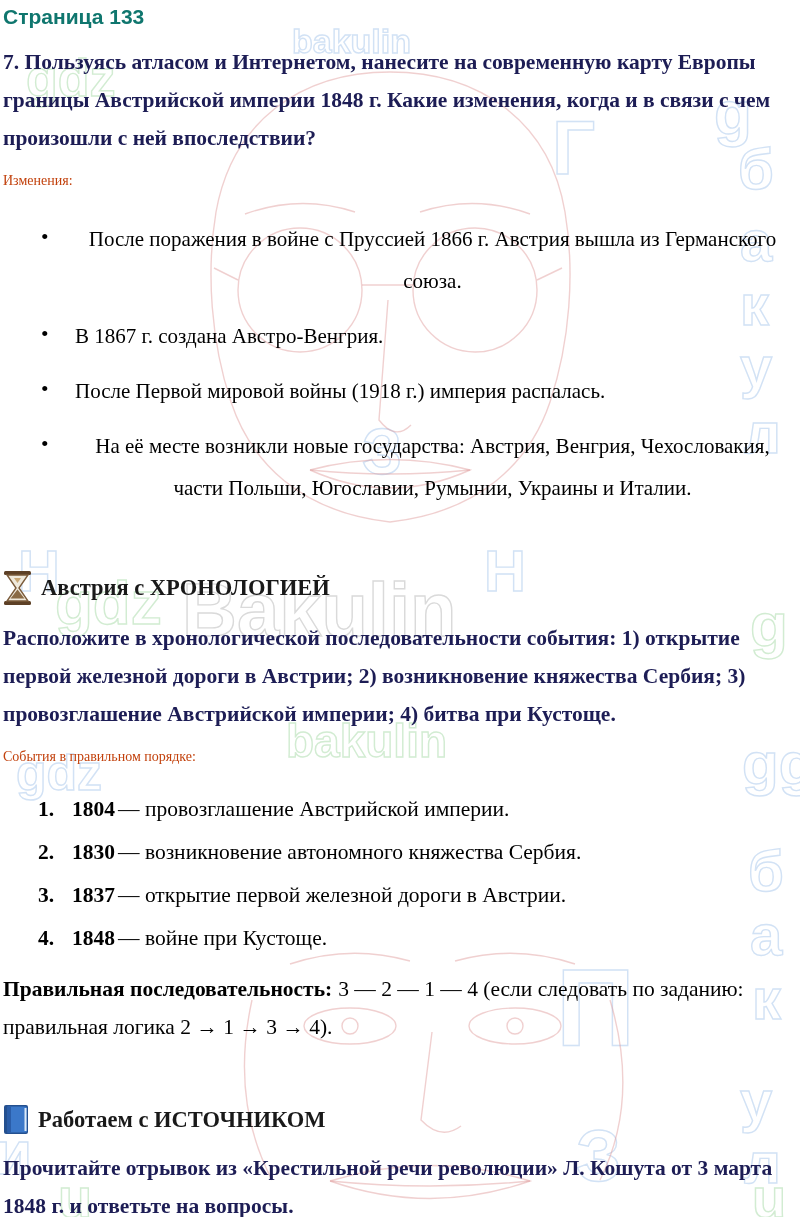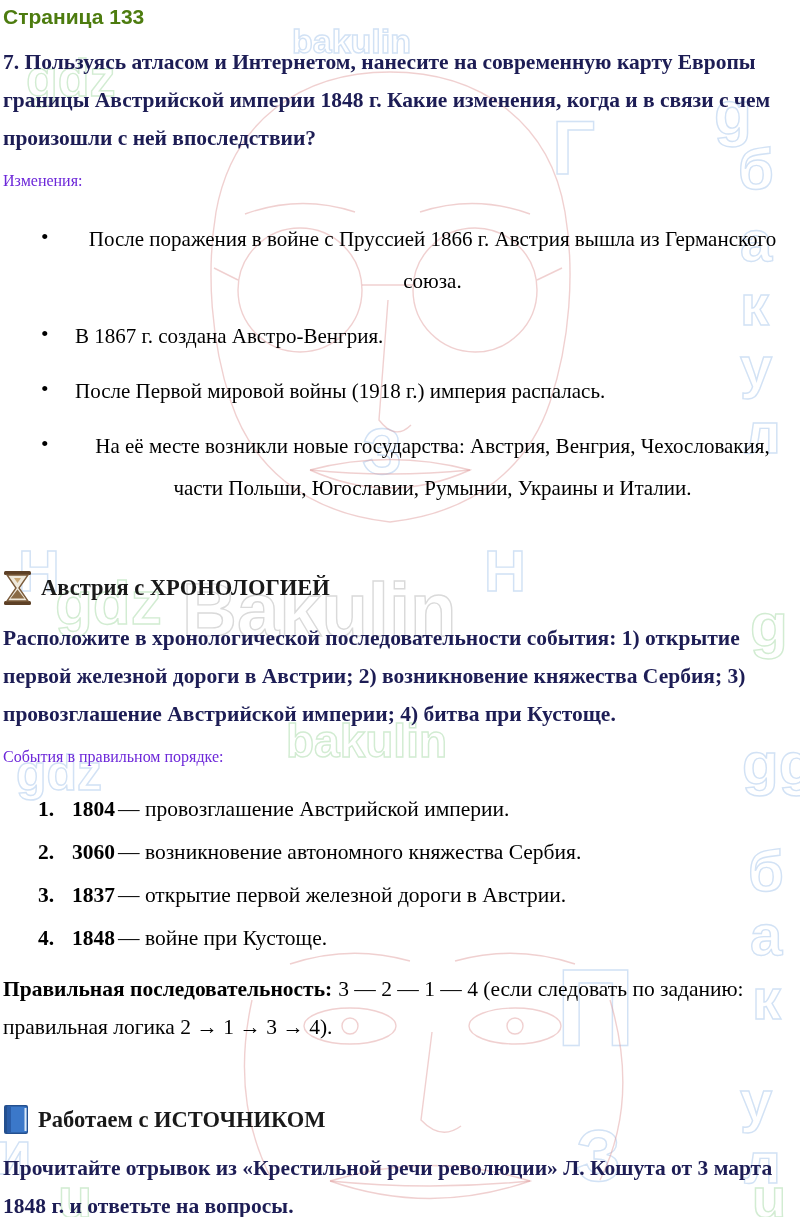--- a/index.html
+++ b/index.html
@@ -26,36 +26,36 @@
   .wm-gray  { -webkit-text-stroke:1.4px #dadada; }
   .face-sketch { position:absolute; inset:0; z-index:0; }
 
   
   .content { position:relative; z-index:2; padding:2px 10px 0 3px; }
 
   .page-title {
     font-family:"Liberation Sans", sans-serif;
     font-weight:bold;
     font-size:21px;
-    color:#4d7c0f;
+    color:#0f766e;
     margin:2px 0 0 0;
     line-height:26px;
   }
 
   .q {
     font-weight:bold;
     color:#1d1d55;
     font-size:21.5px;
     line-height:38px;
     margin:0;
   }
   .body-text {
-    font-size:16px;
+    font-size:14px;
     line-height:38px;
-    color:#6d28d9;
+    color:#c2410c;
     margin:0;
   }
 
   .mt-q7     { margin-top:13px; }
   .mt-small  { margin-top:5px; }
   .mt-med    { margin-top:14px; }
 
   .ul-list { margin:18px 0 0 0; }
   .ul-row  { display:flex; margin-bottom:13px; }
   .bullet  {
@@ -194,21 +194,21 @@
 
   <p class="body-text mt-small">События в правильном порядке:</p>
 
   <div class="ol-list">
     <div class="ol-row">
       <span class="ol-num">1.</span>
       <span class="ol-body"><span class="ol-year">1804</span><span class="ol-text">— провозглашение Австрийской империи.</span></span>
     </div>
     <div class="ol-row">
       <span class="ol-num">2.</span>
-      <span class="ol-body"><span class="ol-year">3060</span><span class="ol-text">— возникновение автономного княжества Сербия.</span></span>
+      <span class="ol-body"><span class="ol-year">1830</span><span class="ol-text">— возникновение автономного княжества Сербия.</span></span>
     </div>
     <div class="ol-row">
       <span class="ol-num">3.</span>
       <span class="ol-body"><span class="ol-year">1837</span><span class="ol-text">— открытие первой железной дороги в Австрии.</span></span>
     </div>
     <div class="ol-row">
       <span class="ol-num">4.</span>
       <span class="ol-body"><span class="ol-year">1848</span><span class="ol-text">— войне при Кустоще.</span></span>
     </div>
   </div>

